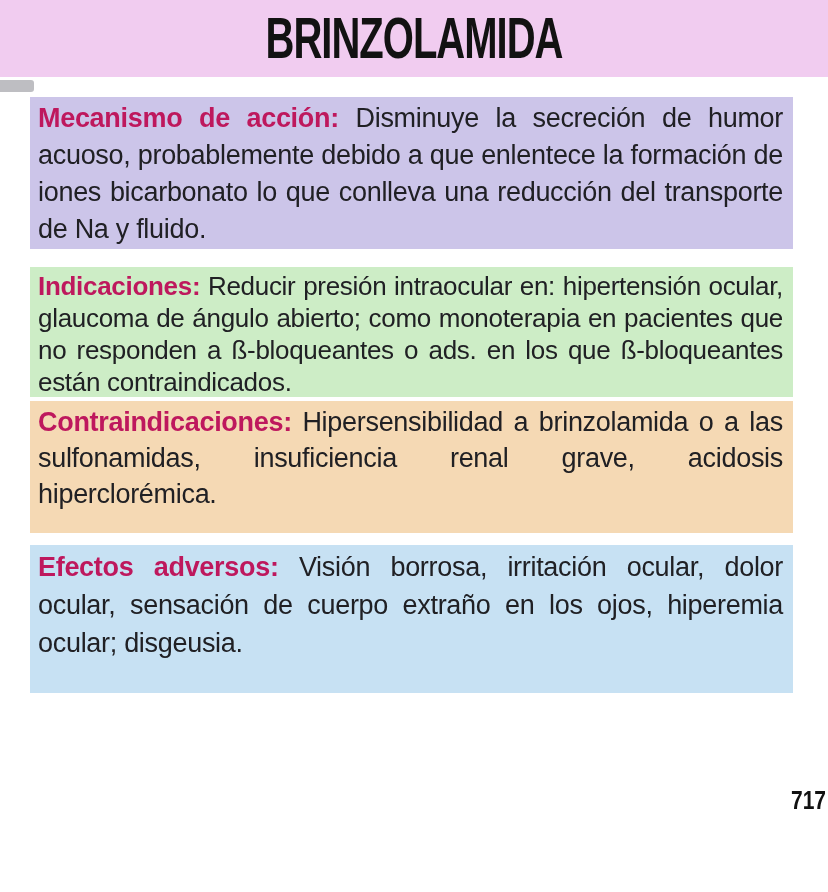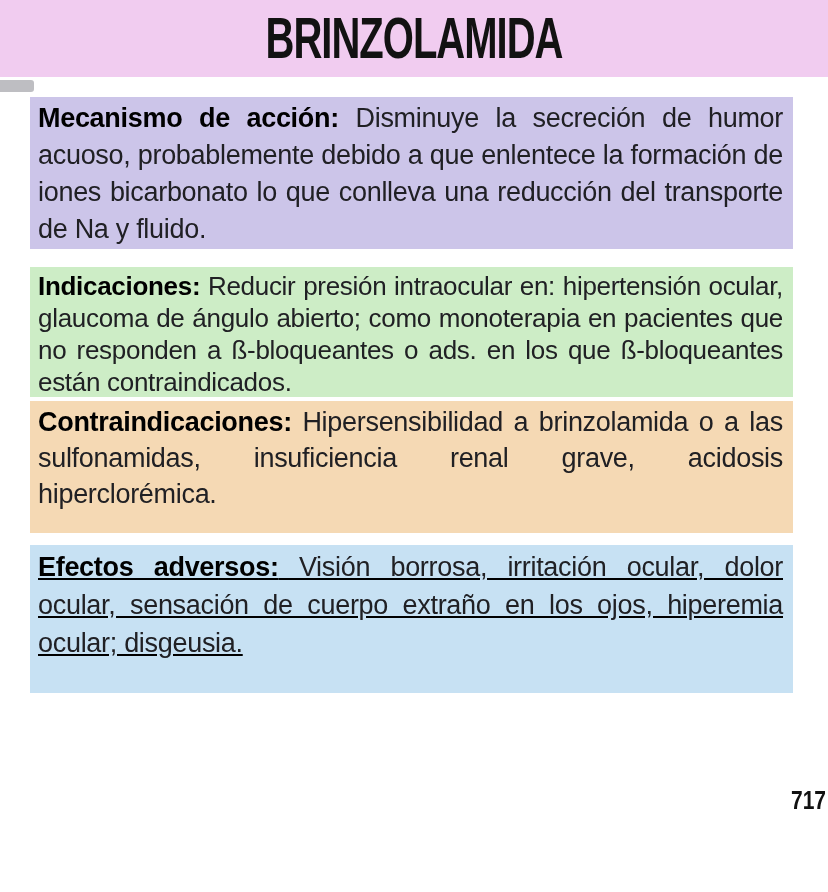--- a/index.html
+++ b/index.html
@@ -60,21 +60,21 @@
   .card p {
     margin: 0;
     text-align: justify;
     font-size: 27px;
     line-height: 36px;
     letter-spacing: -0.3px;
     color: #202024;
   }
   .card .lbl {
     font-weight: 700;
-    color: #000000;
+    color: #be185d;
   }
   .s1 { top: 97px;  height: 152px; }
   .s1 p { line-height: 37px; }
   .s2 { top: 267px; height: 130px; }
   .s2 p { font-size: 26px; line-height: 32px; }
   .s3 { top: 401px; height: 132px; }
   .s4 { top: 545px; height: 148px; }
   .s4 p { line-height: 38px; }
   .s5 { top: 700px; height: 170px; }
   .s5 p { font-size: 26.5px; line-height: 38px; }
@@ -108,20 +108,20 @@
   </section>
 
   <section class="card s2" style="background-color: rgb(205, 237, 198);">
     <p><b class="lbl">Indicaciones:</b><span> Reducir presión intraocular en: hipertensión ocular, glaucoma de ángulo abierto; como monoterapia en pacientes que no responden a ß-bloqueantes o ads. en los que ß-bloqueantes están contraindicados.</span></p>
   </section>
 
   <section class="card s3" style="background-color: rgb(245, 217, 180);">
     <p><b class="lbl">Contraindicaciones:</b><span> Hipersensibilidad a brinzolamida o a las sulfonamidas, insuficiencia renal grave, acidosis hiperclorémica.</span></p>
   </section>
 
-  <section class="card s4" style="background-color: rgb(199, 225, 243); text-decoration: underline;">
+  <section class="card s4" style="background-color: rgb(199, 225, 243);">
     <p><b class="lbl">Efectos adversos:</b><span> Visión borrosa, irritación ocular, dolor ocular, sensación de cuerpo extraño en los ojos, hiperemia ocular; disgeusia.</span></p>
   </section>
 
 
   <div class="pageno">717</div>
 
 </div>
 
 </body></html>

